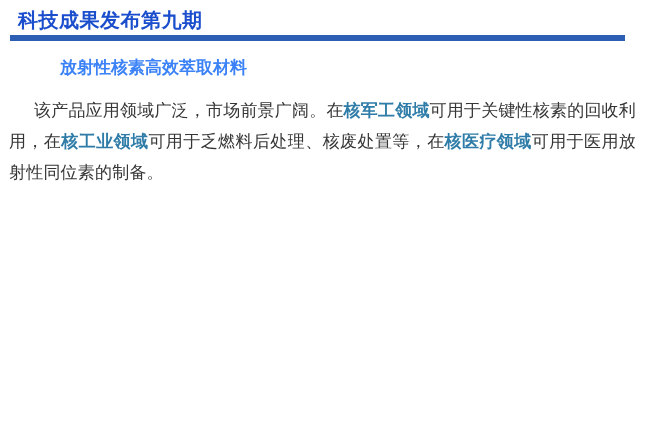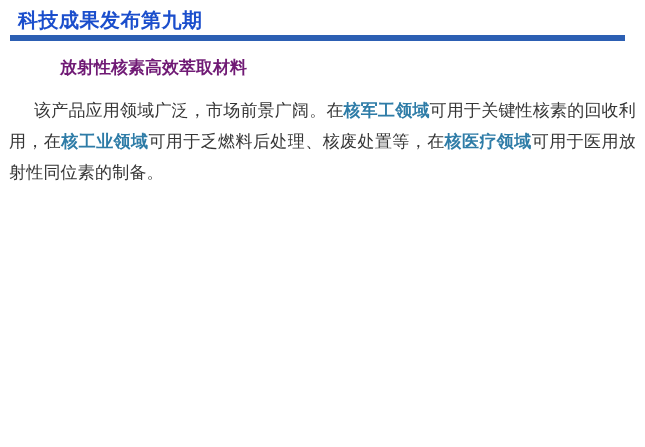--- a/index.html
+++ b/index.html
@@ -35,21 +35,21 @@
     color: var(--section-gray, #A9A9A9);
   }
   .section-heading .sec-label {
     margin-left: 21px;
   }
   .product-name {
     margin: 17px 0 0 60px;
     font-size: 17px;
     line-height: 20px;
     font-weight: bold;
-    color: #701a75;
+    color: #3b82f6;
   }
   .sec2 {
     margin-top: 31px;
   }
   .body-para {
     margin: 17px 9px 0 9px;
     font-size: 17px;
     line-height: 31px;
     color: var(--body-text, #353535);
     text-indent: 25px;

